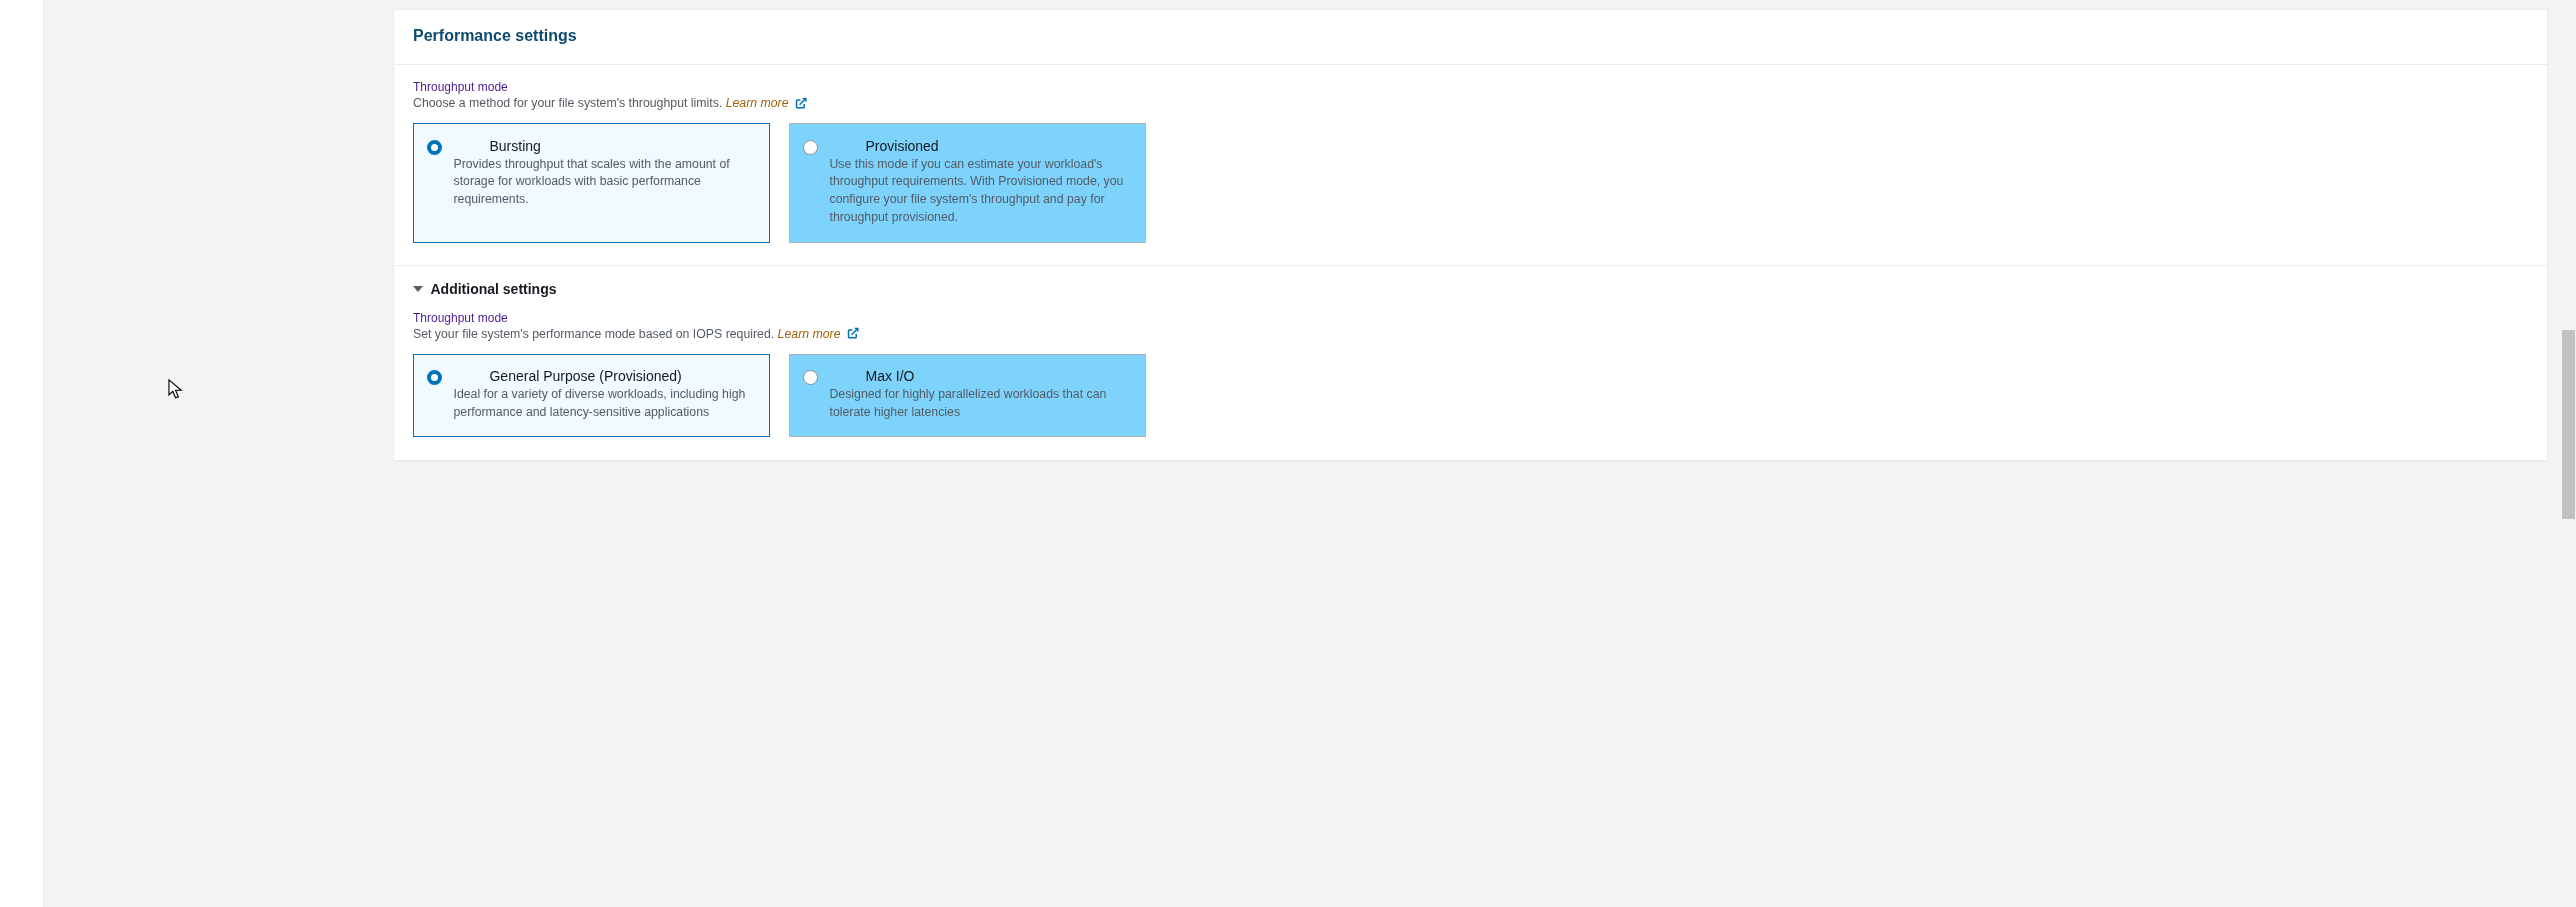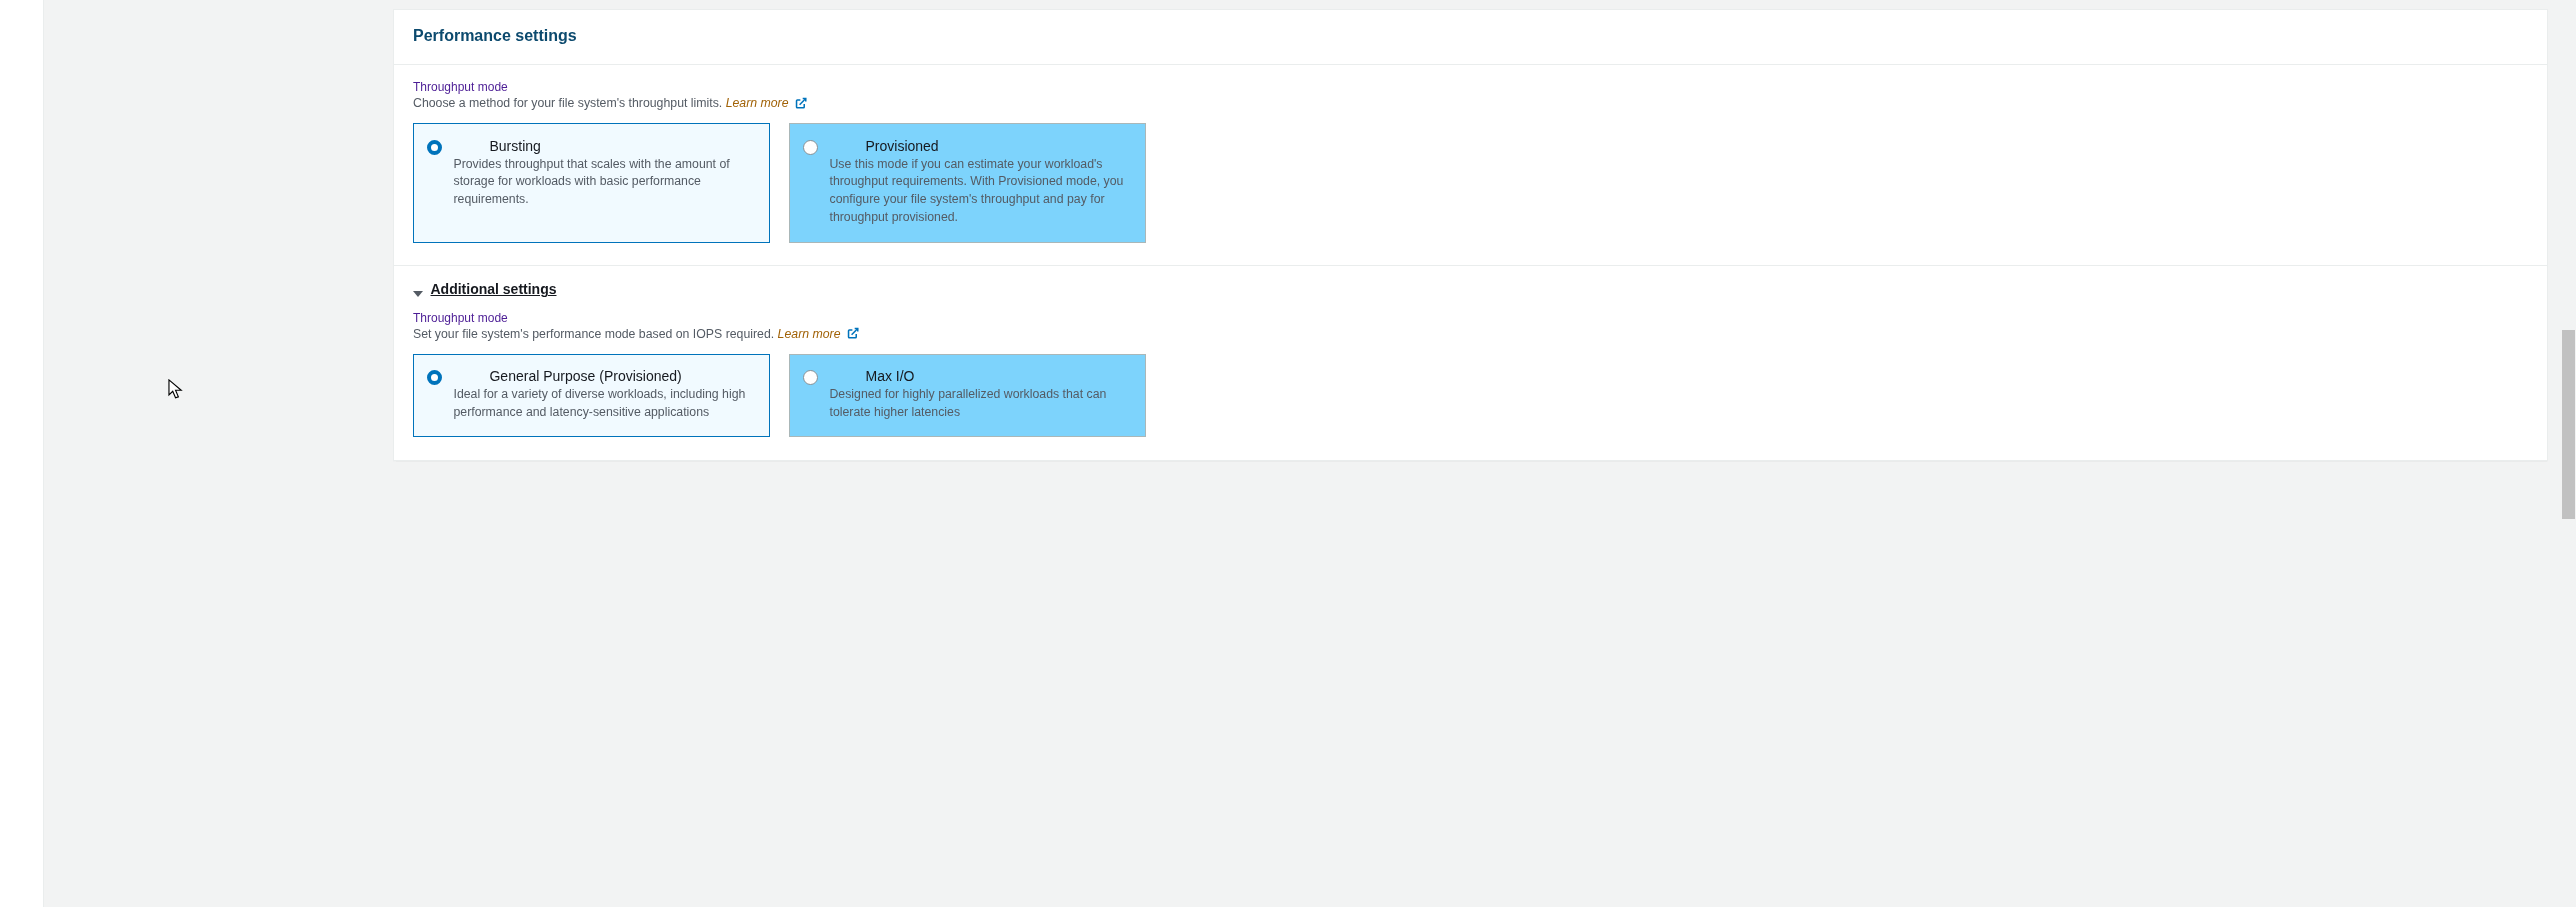--- a/index.html
+++ b/index.html
@@ -120,26 +120,25 @@
       margin-bottom: 1.9px;
       padding-left: 36px;
     }
     .tile-desc {
       font-size: 12.3px;
       color: #545b64;
       line-height: 1.45;
     }
     .expander {
       display: flex;
-      align-items: flex-end;
+      align-items: center;
       gap: 7.5px;
       cursor: pointer;
       margin-bottom: 13.2px;
       user-select: none;
-      text-decoration: underline;
     }
     .expander-caret {
       width: 0;
       height: 0;
       border-left: 5.7px solid transparent;
       border-right: 5.7px solid transparent;
       border-top: 6.6px solid #545b64;
     }
     .expander-label {
       font-size: 14px;

